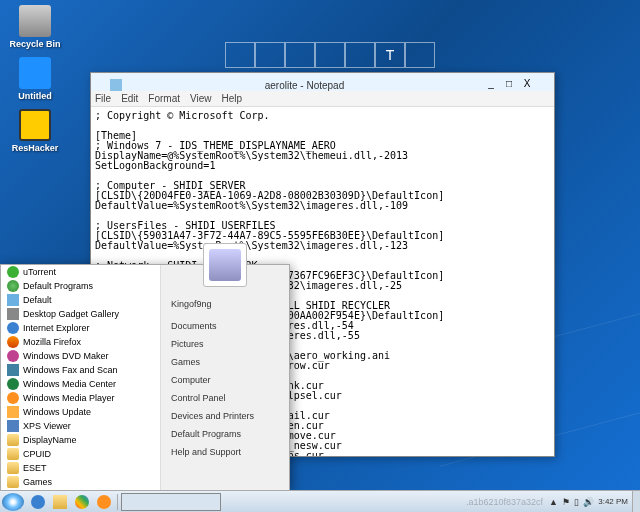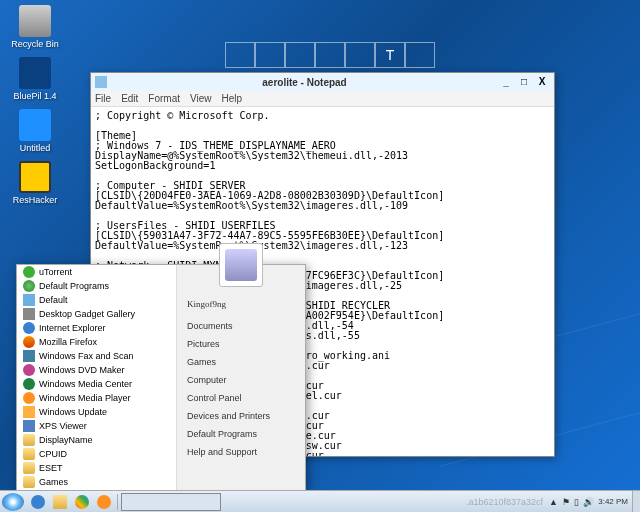--- a/index.html
+++ b/index.html
@@ -2,37 +2,37 @@
 <html><head>
 <meta charset="utf-8">
 <style>
 * { margin: 0; padding: 0; box-sizing: border-box; font-family: "Segoe UI", Tahoma, sans-serif; }
 body { width: 640px; height: 512px; overflow: hidden; position: relative; background: linear-gradient(135deg, #1a6bc4 0%, #0d4a8c 40%, #1570d4 100%); }
 .desktop-decoration { position: absolute; right: 0; top: 340px; width: 200px; height: 100px; border-top: 1px solid rgba(255,255,255,0.3); border-bottom: 1px solid rgba(255,255,255,0.3); transform: skewY(-15deg); opacity: 0.3; }
 .grid-deco { position: absolute; left: 225px; top: 42px; display: flex; }
 .grid-deco .cell { width: 30px; height: 26px; border: 1px solid rgba(255,255,255,0.5); }
 .grid-deco .cell.t { color: #fff; text-align: center; font-size: 14px; line-height: 24px; }
 .desktop-icons { position: absolute; left: 5px; top: 5px; width: 60px; }
-.dicon { text-align: center; margin-bottom: 8px; color: #fff; font-size: 9px; text-shadow: 1px 1px 2px rgba(0,0,0,0.6); }
+.dicon { text-align: center; margin-bottom: 8px; color: #fff; font-size: 9px; text-shadow: 1px 1px 2px rgba(0,0,0,0.6); font-weight: bold; }
 .dicon .ico { width: 32px; height: 32px; margin: 0 auto 2px; border-radius: 3px; }
 .ico-bin { background: linear-gradient(#d0d0d0,#888); }
 .ico-bp { background: #0a4080; }
 .ico-gc { background: linear-gradient(45deg,#ea4335,#fbbc05,#34a853,#4285f4); border-radius: 50%; }
 .ico-file { background: #1e90ff; }
 .ico-rh { background: #ffcc00; border: 2px solid #333; }
 .notepad { position: absolute; left: 90px; top: 72px; width: 465px; height: 385px; background: #fff; border: 1px solid #888; box-shadow: 2px 2px 8px rgba(0,0,0,0.3); display: flex; flex-direction: column; }
-.np-titlebar { height: 18px; background: #e8f4ff; display: flex; align-items: center; font-size: 10px; padding: 0 4px; font-weight: bold; }
+.np-titlebar { height: 18px; background: #e8f4ff; display: flex; align-items: flex-end; font-size: 10px; padding: 0 19px; }
 .np-icon { width: 12px; height: 12px; background: #88c0e8; margin-right: 4px; }
 .np-title { flex: 1; text-align: center; color: #333; }
 .np-ctrl { display: flex; gap: 2px; }
 .np-ctrl span { width: 16px; height: 14px; text-align: center; font-size: 10px; line-height: 14px; cursor: pointer; }
 .np-menu { height: 16px; background: #f4f4f4; display: flex; font-size: 10px; padding: 0 4px; gap: 10px; color: #444; border-bottom: 1px solid #ddd; }
 .np-menu span { line-height: 16px; }
 .np-body { flex: 1; padding: 4px; font-family: "Lucida Console", monospace; font-size: 10px; line-height: 10px; color: #000; white-space: pre; overflow: hidden; }
-.start-menu { position: absolute; left: 16px; bottom: 22px; width: 290px; height: 226px; background: #fff; border: 1px solid #aaa; box-shadow: 2px 2px 10px rgba(0,0,0,0.4); display: flex; flex-direction: column; }
+.start-menu { position: absolute; left: 0; bottom: 22px; width: 290px; height: 226px; background: #fff; border: 1px solid #aaa; box-shadow: 2px 2px 10px rgba(0,0,0,0.4); display: flex; flex-direction: column; }
 .sm-body { flex: 1; display: flex; }
 .sm-left { width: 160px; background: #fff; font-size: 9px; overflow: hidden; display: flex; flex-direction: column; }
 .sm-list { flex: 1; overflow: hidden; }
 .sm-item { display: flex; align-items: center; padding: 1px 6px; gap: 4px; }
 .sm-item .si { width: 12px; height: 12px; }
 .si-ut { background: #3cb034; border-radius: 50%; }
 .si-dp { background: radial-gradient(#6ac46a,#2a8a2a); border-radius: 50%; }
 .si-dsk { background: #6ab0e0; }
 .si-gad { background: #888; }
 .si-ie { background: #3a80d0; border-radius: 50%; }
@@ -41,21 +41,21 @@
 .si-fax { background: #4080a0; }
 .si-wmc { background: #208040; border-radius: 50%; }
 .si-wmp { background: #ff9020; border-radius: 50%; }
 .si-wu { background: #ffb040; }
 .si-xps { background: #5080c0; }
 .si-fld { background: linear-gradient(#ffe090,#e0b040); border-radius: 2px; }
 .sm-right { width: 130px; background: #f0f0f0; font-size: 9px; padding-top: 30px; position: relative; border-left: 1px solid #ddd; }
 .sm-avatar { position: absolute; top: -22px; left: 42px; width: 44px; height: 44px; background: #fff; border: 1px solid #bbb; border-radius: 3px; display: flex; align-items: center; justify-content: center; }
 .sm-avatar .inner { width: 32px; height: 32px; background: linear-gradient(#d0d0ff,#9090c0); border-radius: 3px; }
 .sm-ritem { padding: 4px 10px; color: #333; }
-.sm-user { padding: 4px 10px 8px; color: #333; font-family: Liberation Serif, serif; }
+.sm-user { padding: 4px 10px 8px; color: #333; }
 .taskbar { position: absolute; left: 0; bottom: 0; width: 100%; height: 22px; background: linear-gradient(#e8f0f8,#c8d8e8); border-top: 1px solid #aaa; display: flex; align-items: center; font-size: 9px; }
 .tb-start { width: 22px; height: 18px; margin: 0 2px; background: radial-gradient(circle,#fff 10%,#70c0ff 40%,#2060a0); border-radius: 50%; }
 .tb-pins { display: flex; gap: 2px; margin-left: 2px; }
 .tb-pin { width: 20px; height: 18px; display: flex; align-items: center; justify-content: center; }
 .tb-sep { width: 1px; height: 16px; background: #aaa; margin: 0 3px; }
 .tb-task { width: 100px; height: 18px; border: 1px solid #888; background: #d8e4f0; }
 .tb-spacer { flex: 1; }
 .tb-hash { color: rgba(0,0,0,0.25); font-size: 9px; margin-right: 6px; }
 .tb-tray { display: flex; align-items: center; gap: 4px; padding-right: 4px; }
 .tb-tray span { font-size: 9px; color: #333; }
@@ -75,24 +75,20 @@
   <div class="cell t">T</div>
     <div class="cell"></div>
 </div>
 
 <div class="desktop-icons" id="desktop-icons">
     <div class="dicon">
       <div class="ico ico-bin"></div>
       <div>Recycle Bin</div>
     </div>
     <div class="dicon">
-      <div class="ico ico-bp"></div>
-      <div>BluePil 1.4</div>
-    </div>
-    <div class="dicon">
       <div class="ico ico-file"></div>
       <div>Untitled</div>
     </div>
     <div class="dicon">
       <div class="ico ico-rh"></div>
       <div>ResHacker</div>
     </div>
   </div>
 
 <div class="notepad">
@@ -179,26 +175,26 @@
           </div>
           <div class="sm-item">
             <div class="si si-ie"></div>
             <span>Internet Explorer</span>
           </div>
           <div class="sm-item">
             <div class="si si-ff"></div>
             <span>Mozilla Firefox</span>
           </div>
           <div class="sm-item">
+            <div class="si si-dvd"></div>
+            <span>Windows DVD Maker</span>
+          </div>
+          <div class="sm-item">
             <div class="si si-fax"></div>
             <span>Windows Fax and Scan</span>
-          </div>
-          <div class="sm-item">
-            <div class="si si-dvd"></div>
-            <span>Windows DVD Maker</span>
           </div>
           <div class="sm-item">
             <div class="si si-wmc"></div>
             <span>Windows Media Center</span>
           </div>
           <div class="sm-item">
             <div class="si si-wmp"></div>
             <span>Windows Media Player</span>
           </div>
           <div class="sm-item">

